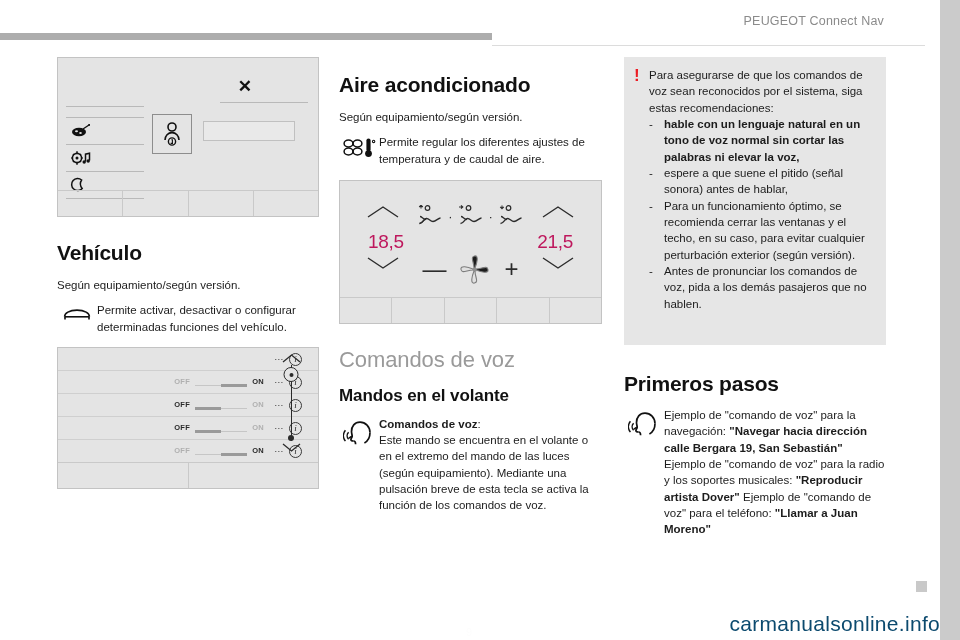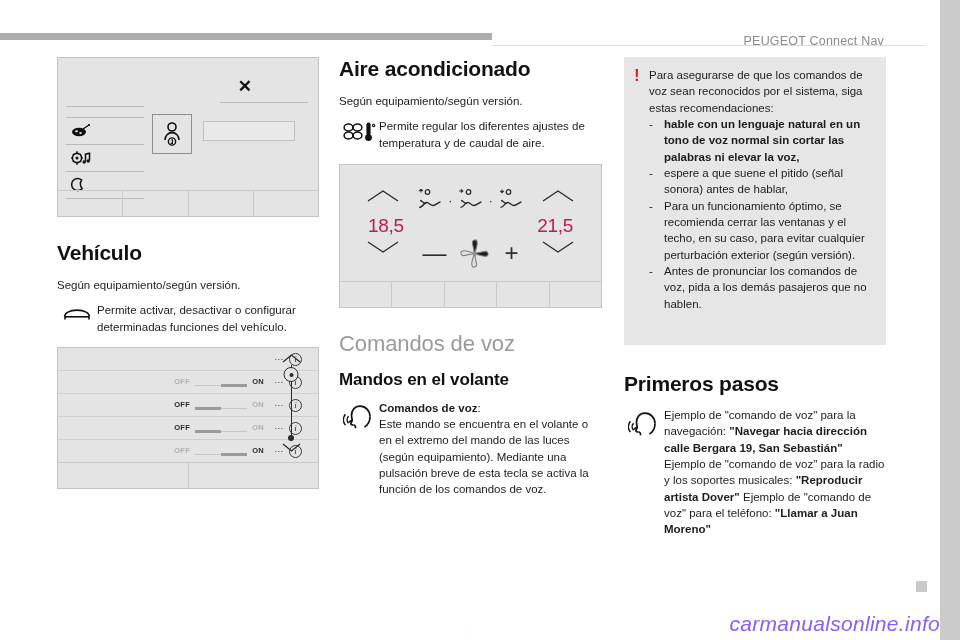--- a/index.html
+++ b/index.html
@@ -10,21 +10,21 @@
     overflow: hidden;
   }
   #page {
     position: relative;
     width: 960px; height: 640px;
     background: #ffffff;
   }
 
   
   .brand {
-    position: absolute; right: 76px; top: 34px;
+    position: absolute; right: 76px; top: 14px;
     font-size: 12.5px; color: #8b8b8b; letter-spacing: .2px;
     white-space: nowrap;
   }
   .rule-thick {
     position: absolute; left: 0; top: 33px;
     width: 492px; height: 7px; background: #adadad;
   }
   .rule-thin {
     position: absolute; left: 492px; top: 45px;
     width: 433px; height: 1px; background: #dcdcdc;
@@ -32,33 +32,32 @@
   .edge-strip {
     position: absolute; right: 0; top: 0;
     width: 20px; height: 640px; background: #cbcbcb;
   }
   .corner-mark {
     position: absolute; left: 916px; top: 581px;
     width: 11px; height: 11px; background: #c9c9c9;
   }
   .watermark {
     position: absolute; right: 20px; bottom: 4px;
-    font-size: 21px; color: #8b5cf6; letter-spacing: .3px;
+    font-size: 21px; color: #0c4a6e; letter-spacing: .3px;
     white-space: nowrap;
-    font-style: italic;
   }
   .folio {
     position: absolute; left: 466px; bottom: 2px;
     font-size: 11px; color: #fdfdfd;
   }
 
   
   .col { position: absolute; top: 57px; }
   .col-1 { left: 57px;  width: 262px; }
-  .col-2 { left: 339px; width: 263px; }
+  .col-2 { left: 339px; width: 263px; margin-top: 16px; }
   .col-3 { left: 624px; width: 262px; }
 
   
   h2.section-h1 {
     font-size: 21px; font-weight: 700; color: #111;
     letter-spacing: -.2px; line-height: 1.1;
   }
   h2.section-gray {
     font-size: 22px; font-weight: 400; color: #9a9a9a;
     letter-spacing: -.1px; line-height: 1.1;

